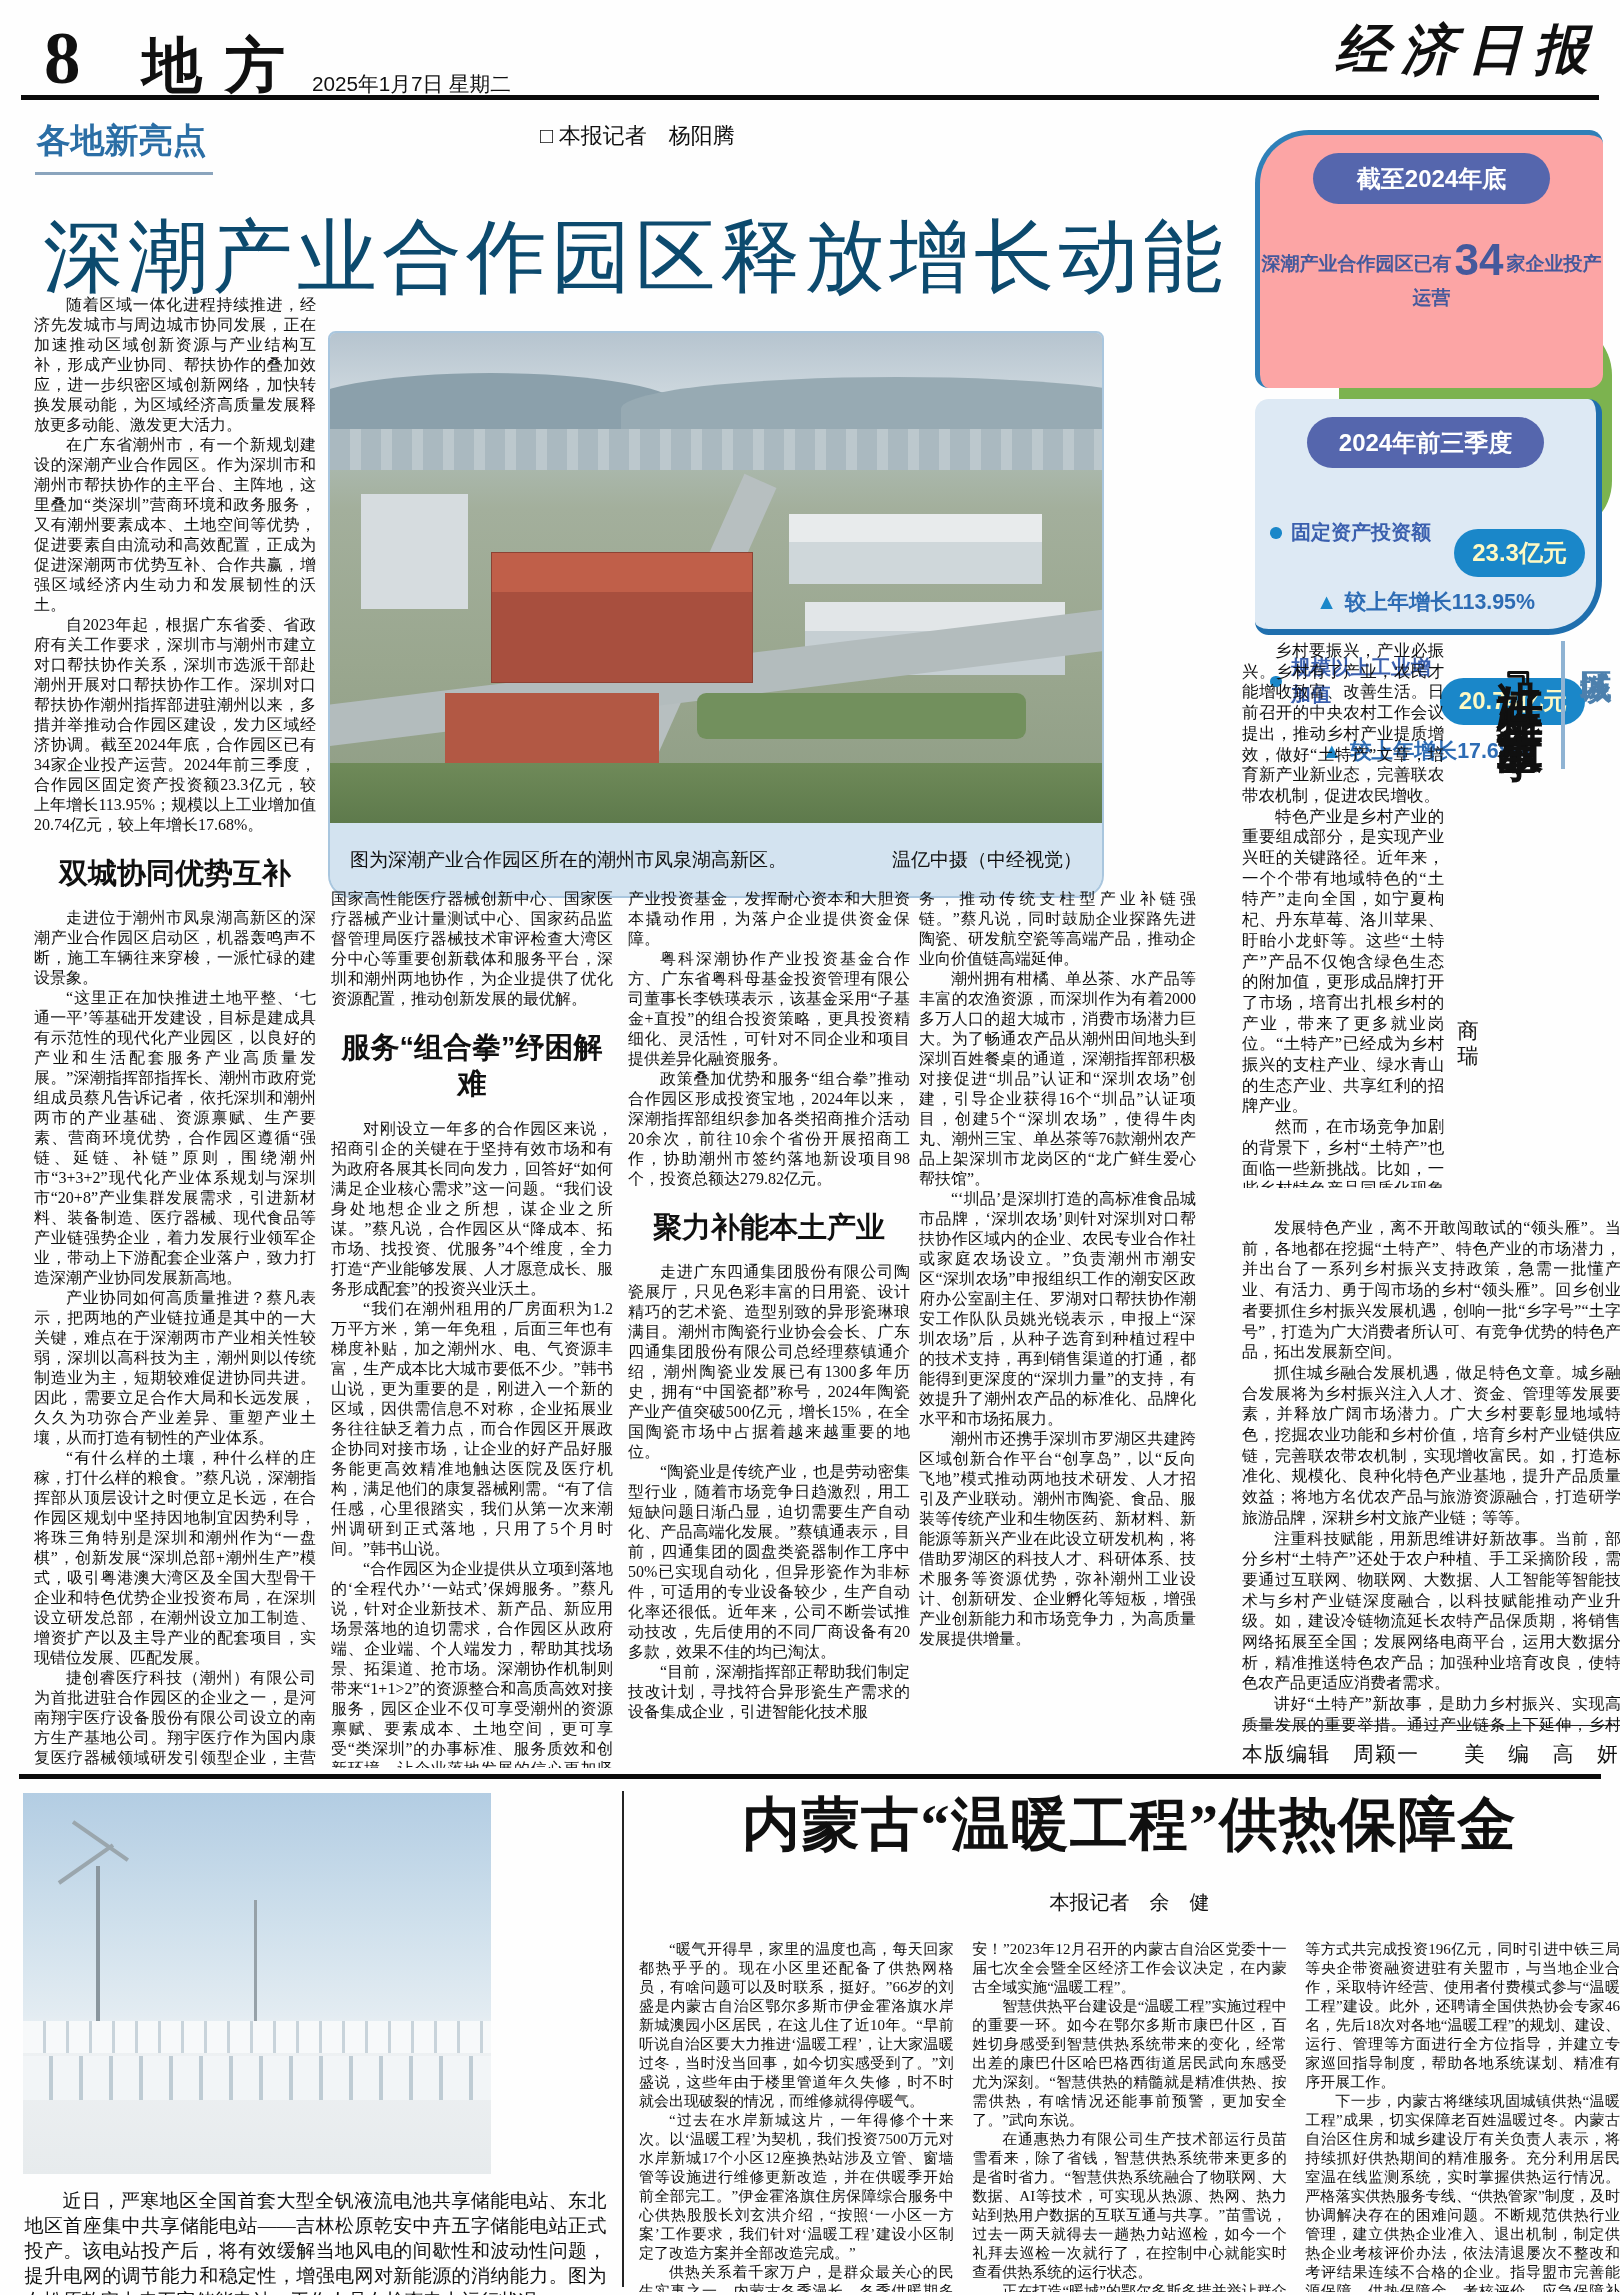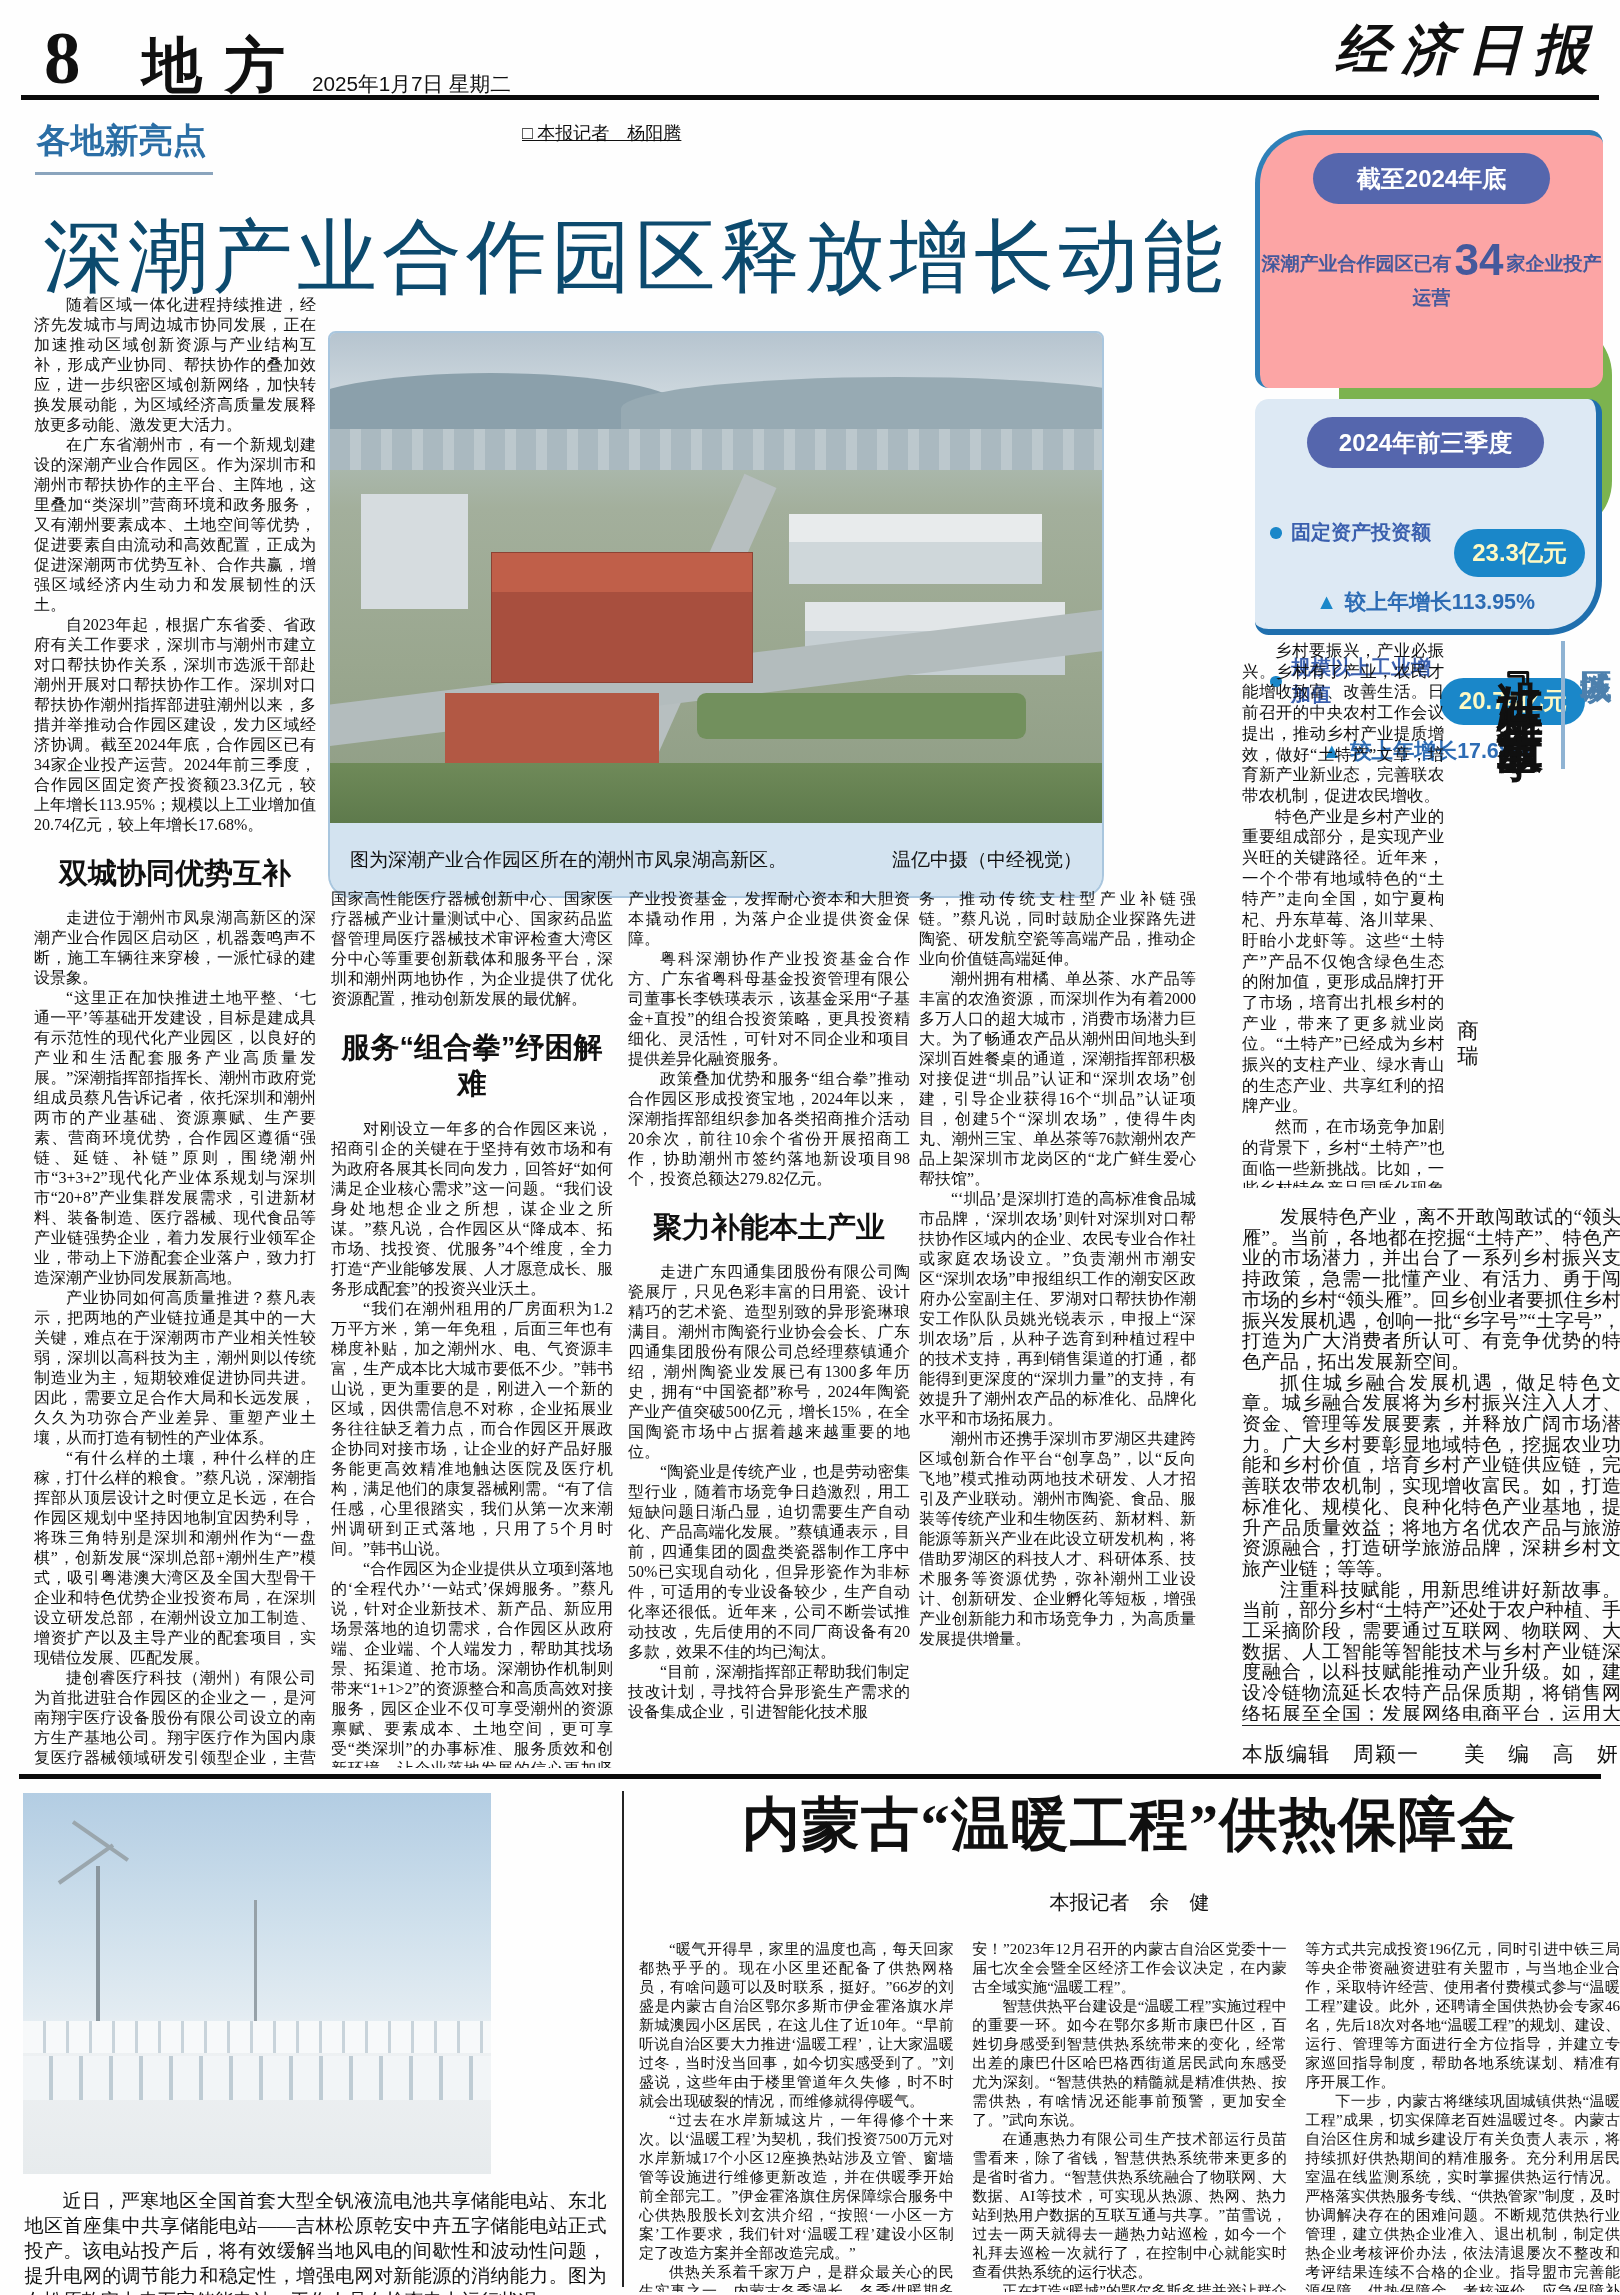--- a/index.html
+++ b/index.html
@@ -12,21 +12,21 @@
   
   .page-num{left:44px;top:17px;font-weight:bold;font-size:73px;font-family:"Liberation Serif",serif;}
   .section-name{left:142px;top:26px;font-weight:bold;font-size:60px;letter-spacing:23px;font-family:"Liberation Sans",sans-serif;}
   .date-line{left:312px;top:70px;font-size:20.7px;font-family:"Liberation Sans",sans-serif;}
   .masthead{right:20px;top:13.8px;font-weight:bold;font-style:italic;font-size:54px;letter-spacing:12.2px;font-family:"Liberation Serif",serif;}
   .header-rule{left:21.4px;top:95px;width:1578px;height:5.4px;background:#0b0b0b;}
   .column-badge{left:35px;top:118px;font-weight:bold;font-size:34px;color:#2b6ea5;
                 font-family:"Liberation Sans",sans-serif;border-bottom:3.1px solid #8aa4bd;padding:0 6.1px 7.7px 1.5px;}
 
   
-  .main-byline{left:522px;top:121px;font-size:18px;text-decoration:underline;}
+  .main-byline{left:540px;top:121px;font-size:22px;}
   .main-headline{left:31px;top:204px;width:1209px;margin:0;font-weight:normal;font-size:80px;
                  letter-spacing:4.6px;text-align:center;font-family:"Liberation Sans",sans-serif;color:#0c4a6e;}
 
   
   .photo-frame{left:328px;top:331px;width:772px;margin:0;border:2.3px solid #a9c6de;
                border-radius:7.7px 7.7px 23px 23px;overflow:hidden;background:#d3e3f0;}
   .photo-main{position:relative;width:100%;height:490px;overflow:hidden;
      background:linear-gradient(180deg,#b6c4cf 0px,#cfd9df 67px,#aebdb6 107px,#a3af9c 176px,#9aa78f 329px,#8e9c84 490px);}
   .ph{position:absolute;}
   .mp-m1{left:-31px;top:40px;width:383px;height:70px;background:#8ba0ab;border-radius:50% 50% 0 0;}
@@ -74,21 +74,21 @@
   
   .region-talk{position:absolute;left:1242px;top:641px;width:379px;height:1079px;}
   .rt-top{display:flex;height:547px;}
   .rt-top-text{width:224px;font-size:16.5px;line-height:20.7px;text-align:justify;overflow:hidden;}
   .rt-author{writing-mode:vertical-rl;font-size:21.4px;letter-spacing:26px;margin:360px 1.5px 0 9.2px;height:168px;}
   .rt-title{writing-mode:vertical-rl;margin:3.1px 3.1px 0 6.1px;font-weight:bold;font-size:46px;
             letter-spacing:6.1px;font-family:"Liberation Sans",sans-serif;}
   .rt-label{writing-mode:vertical-rl;font-weight:bold;font-size:31px;color:#4d80ad;
             font-family:"Liberation Sans",sans-serif;border-left:4.6px solid #8fb3d3;
             padding:6.1px 4.6px 6.1px 9.2px;height:116px;margin-left:6.1px;align-self:flex-start;}
-  .rt-bottom{margin-top:19px;font-size:19px;line-height:20.7px;text-align:justify;height:514px;overflow:hidden;}
+  .rt-bottom{margin-top:30px;font-size:16px;line-height:20.7px;text-align:justify;height:514px;overflow:hidden;}
   .rt-editors{position:absolute;left:1242px;top:1725px;width:379px;border-top:1.5px solid #222;
               padding-top:13.8px;font-size:20.7px;letter-spacing:1.5px;}
 
   
   .bottom-rule{left:19px;top:1774px;width:1582px;height:5.4px;background:#0b0b0b;}
   .bottom-divider{left:622px;top:1791px;width:2.3px;height:496px;background:#242424;}
 
   .bottom-photo{position:absolute;left:23px;top:1793px;width:468px;height:381px;overflow:hidden;
      background:linear-gradient(180deg,#b3cde3 0,#cfe0ec 130px,#e3ecf2 222px,#eef1f3 245px,#e7ebed 381px);}
   .bp-row1{position:absolute;left:0;top:228px;width:100%;height:32px;

